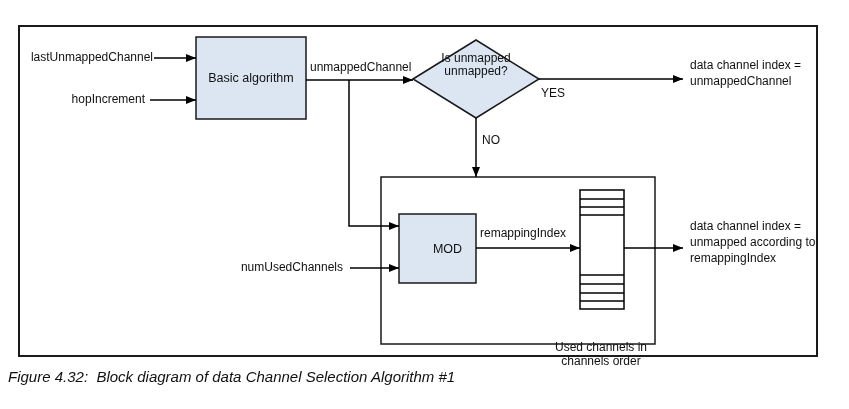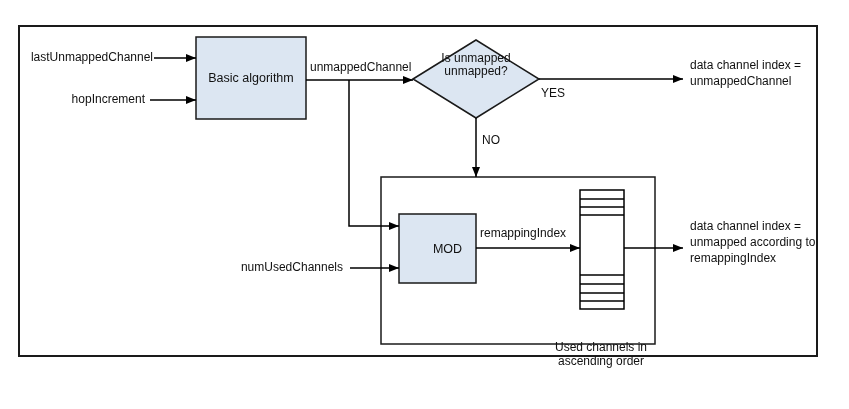--- a/index.html
+++ b/index.html
@@ -100,17 +100,18 @@
     <div>unmappedChannel</div>
   </div>
   <div class="lbl out-label" style="left:690px;top:218px;">
     <div>data channel index =</div>
     <div>unmapped according to</div>
     <div>remappingIndex</div>
   </div>
 
   <div class="lbl c" style="left:545px;top:308px;width:112px;line-height:13.5px;margin-top:33px;">
     <div>Used channels in</div>
-    <div>ascending order</div>
+    <div>channels order</div>
   </div>
 
+  <div class="caption">Figure 4.32:  Block diagram of data Channel Selection Algorithm #1</div>
 
 </div>
 
 </body></html>

